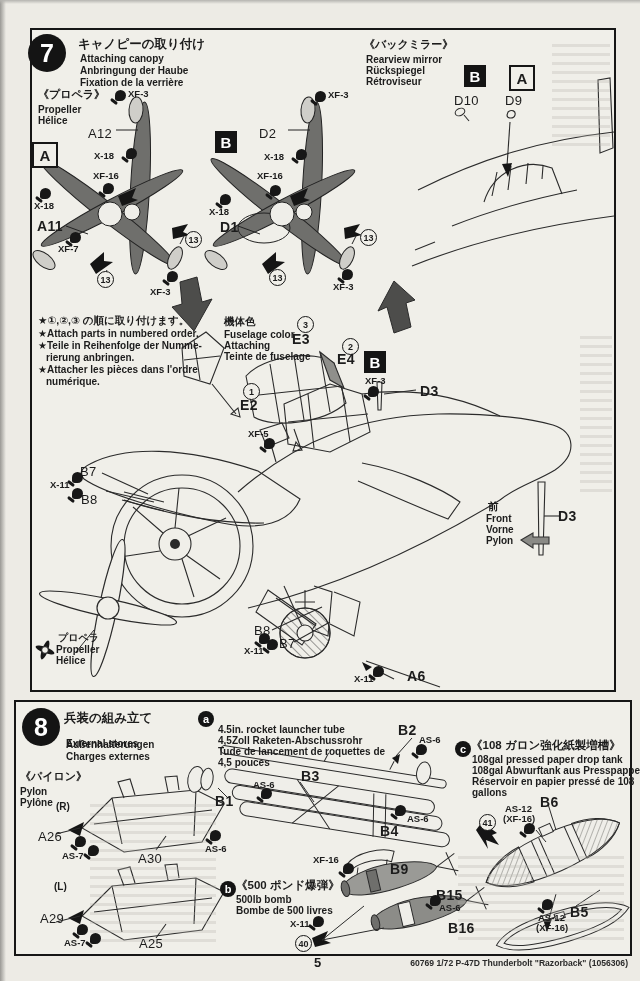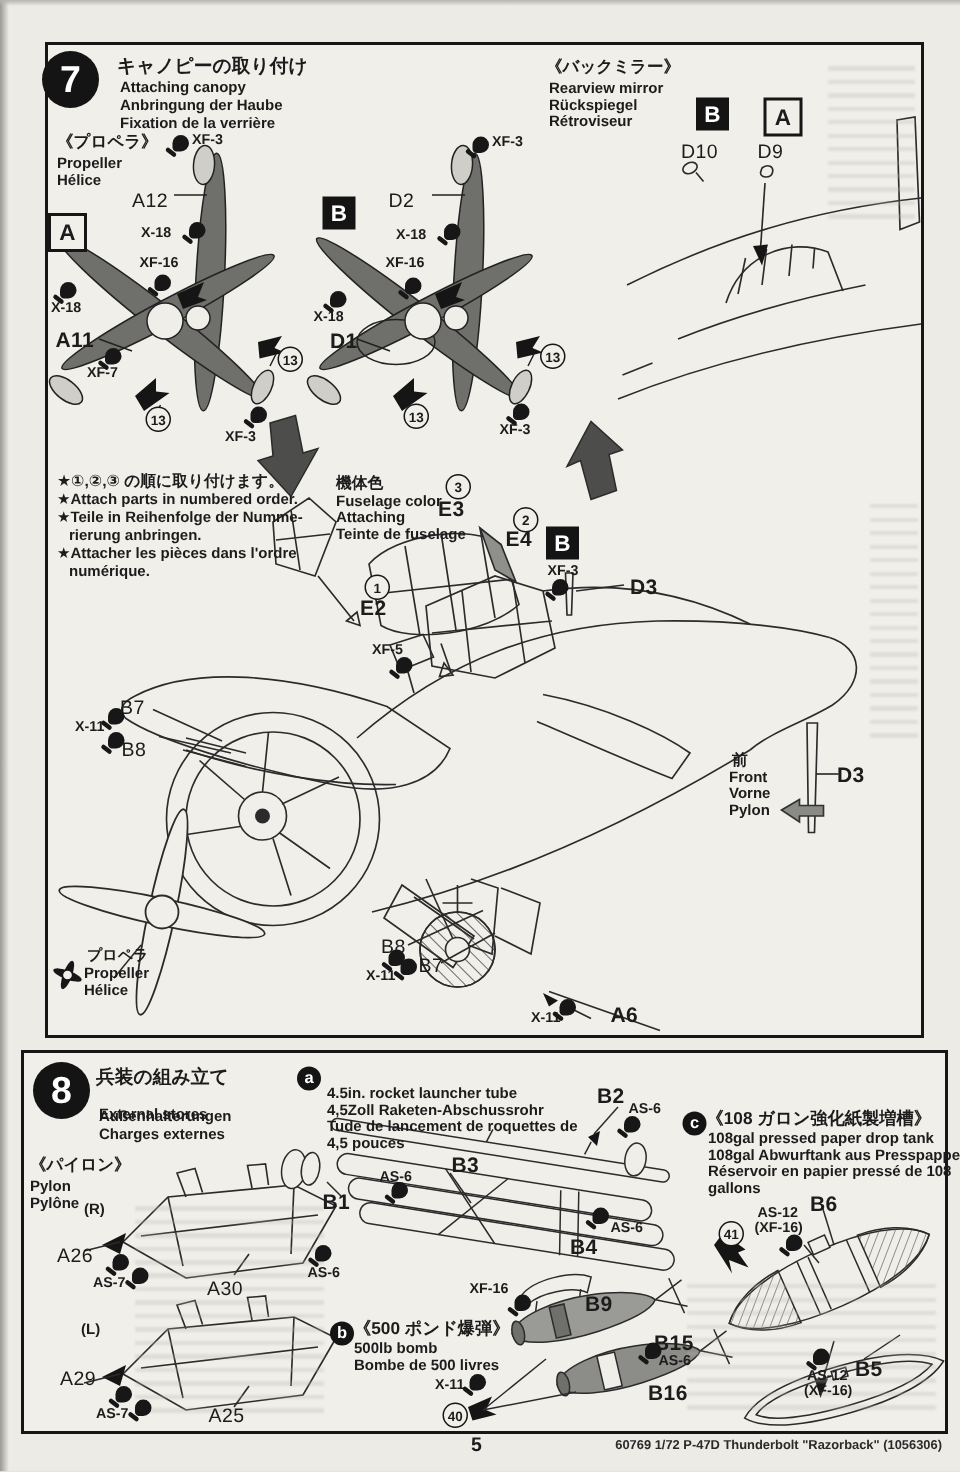--- a/index.html
+++ b/index.html
@@ -441,21 +441,21 @@
         <span>b</span>
       </div>
     <div class="abs jps" style="left:220px;top:176px;font-size:11.5px;">《500 ポンド爆弾》</div>
     <div class="abs sub" style="left:220px;top:192px;">500lb bomb</div>
     <div class="abs sub" style="left:220px;top:203px;">Bombe de 500 livres</div>
     <div class="abs part-lg" style="left:420px;top:185px;">B15</div>
     <span class="dot" style="left:414px;top:193px;"></span>
     <div class="abs paint" style="left:423px;top:200px;">AS-6</div>
     <div class="abs paint" style="left:274px;top:216px;">X-11</div>
     <span class="dot" style="left:297px;top:214px;"></span>
-    <div class="abs part-lg" style="left:416px;top:218px;">B16</div>
+    <div class="abs part-lg" style="left:432px;top:218px;">B16</div>
     <div class="abs circ" style="left:279px;top:233px;">
         <span>40</span>
       </div>
 
     <div class="abs sbadge" style="left:439px;top:39px;">
         <span>c</span>
       </div>
     <div class="abs jps" style="left:455px;top:36px;font-size:11.5px;">《108 ガロン強化紙製増槽》</div>
     <div class="abs sub" style="left:456px;top:52px;">108gal pressed paper drop tank</div>
     <div class="abs sub" style="left:456px;top:63px;">108gal Abwurftank aus Presspappe</div>

